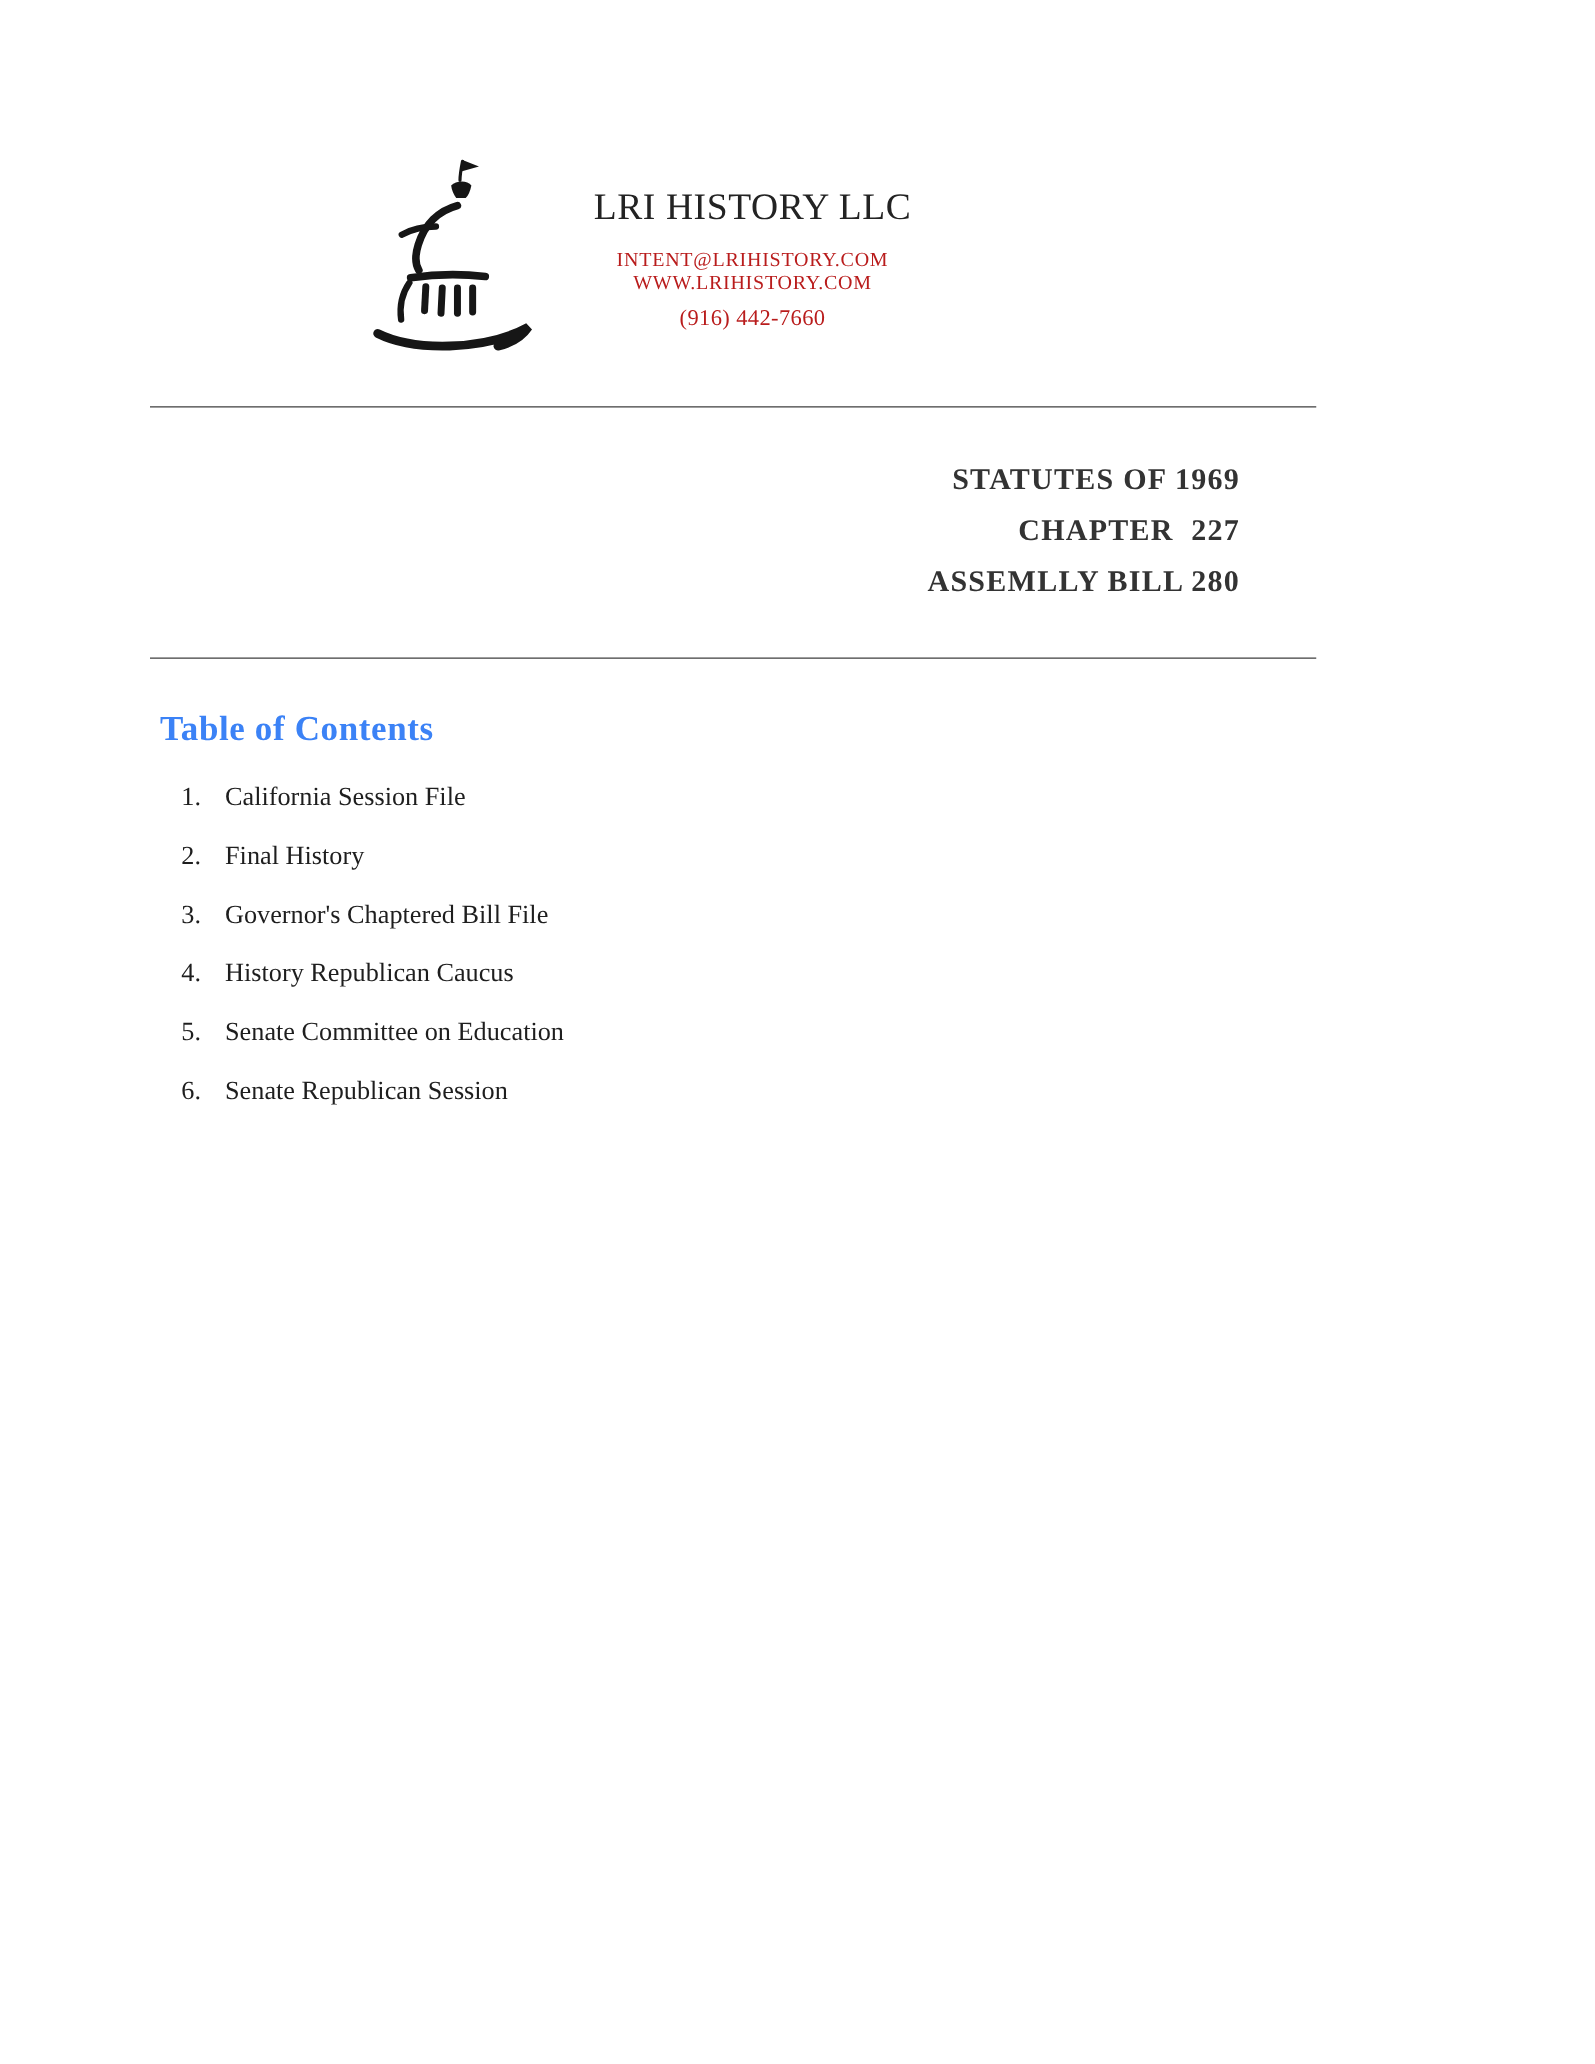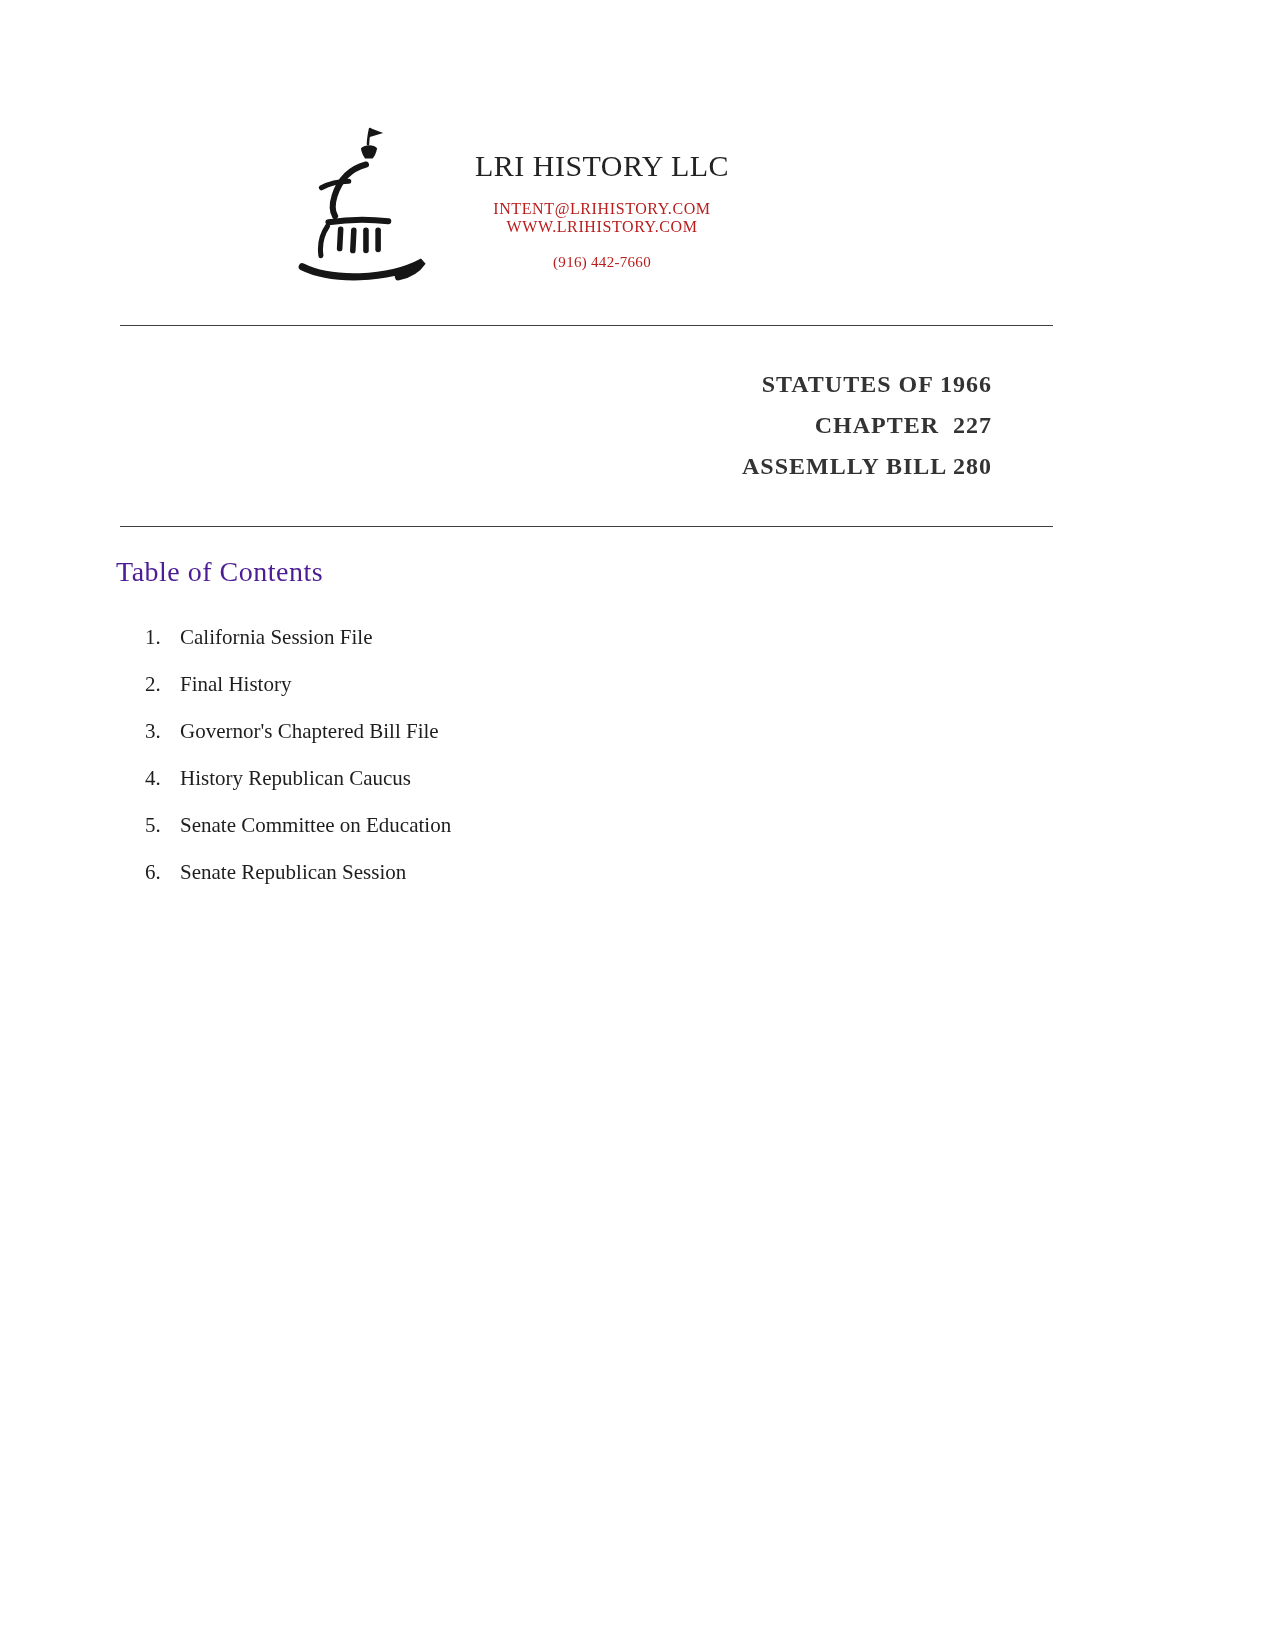--- a/index.html
+++ b/index.html
@@ -40,21 +40,21 @@
     letter-spacing: 0.5px;
     color: #232323;
   }
   .contact-line {
     font-size: 16px;
     letter-spacing: 0.6px;
     color: #b91c1c;
   }
   .email   { margin-top: 18px; }
   .website { }
-  .phone   { margin-top: 18px; font-size: 15px; letter-spacing: 0.3px; }
+  .phone   { margin-top: 8px; font-size: 18px; letter-spacing: 0.3px; }
 
   
   .rule {
     position: absolute;
     left: 120px;
     width: 933px;
     border: none;
     border-top: 1.5px solid #3f3f3f;
     margin: 0;
   }
@@ -73,25 +73,25 @@
     letter-spacing: 1px;
     color: #333333;
   }
   .title-line { white-space: pre; }
 
   
   .toc-heading {
     position: absolute;
     left: 116px;
     top: 556px;
-    margin: 0;
+    margin: 12px;
     font-size: 28px;
-    font-weight: normal;
+    font-weight: bold;
     letter-spacing: 0.5px;
-    color: #4c1d95;
+    color: #3b82f6;
   }
   .toc-list {
     position: absolute;
     left: 145px;
     top: 624px;
     width: 720px;
   }
   .toc-item {
     display: flex;
     font-size: 21px;
@@ -143,21 +143,21 @@
       <div class="company-name">LRI HISTORY LLC</div>
       <div class="contact-line email">INTENT@LRIHISTORY.COM</div>
       <div class="contact-line website">WWW.LRIHISTORY.COM</div>
       <div class="contact-line phone">(916) 442-7660</div>
     </div>
   </header>
 
   <hr class="rule rule-top">
 
   <section class="title-block">
-    <div class="title-line">STATUTES OF 1966</div>
+    <div class="title-line">STATUTES OF 1969</div>
     <div class="title-line">CHAPTER  227</div>
     <div class="title-line">ASSEMLLY BILL 280</div>
   </section>
 
   <hr class="rule rule-bottom">
 
   <section>
     <h1 class="toc-heading">Table of Contents</h1>
 
     <div class="toc-list">

